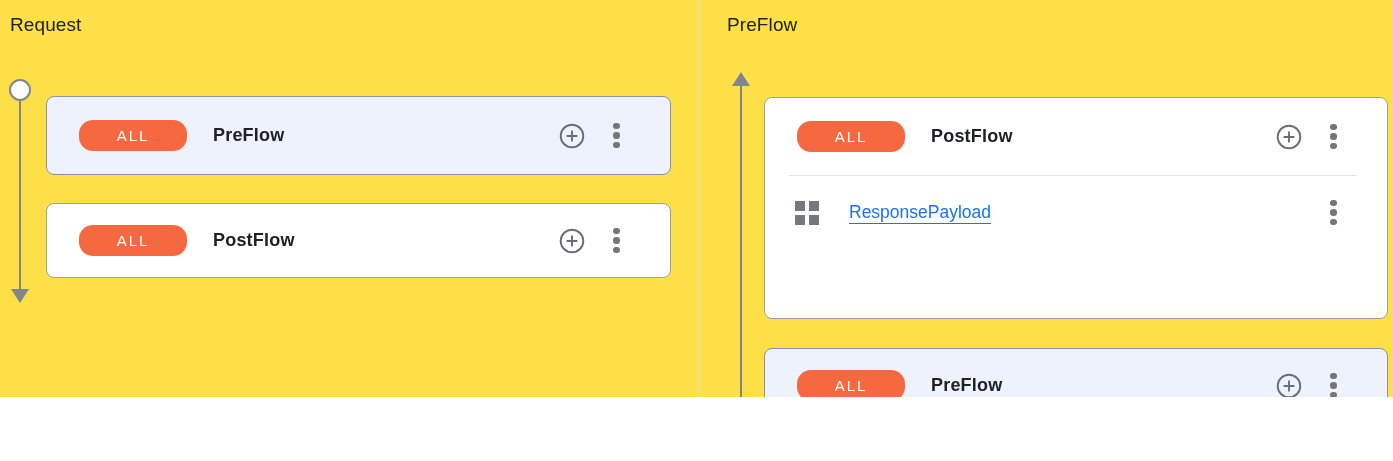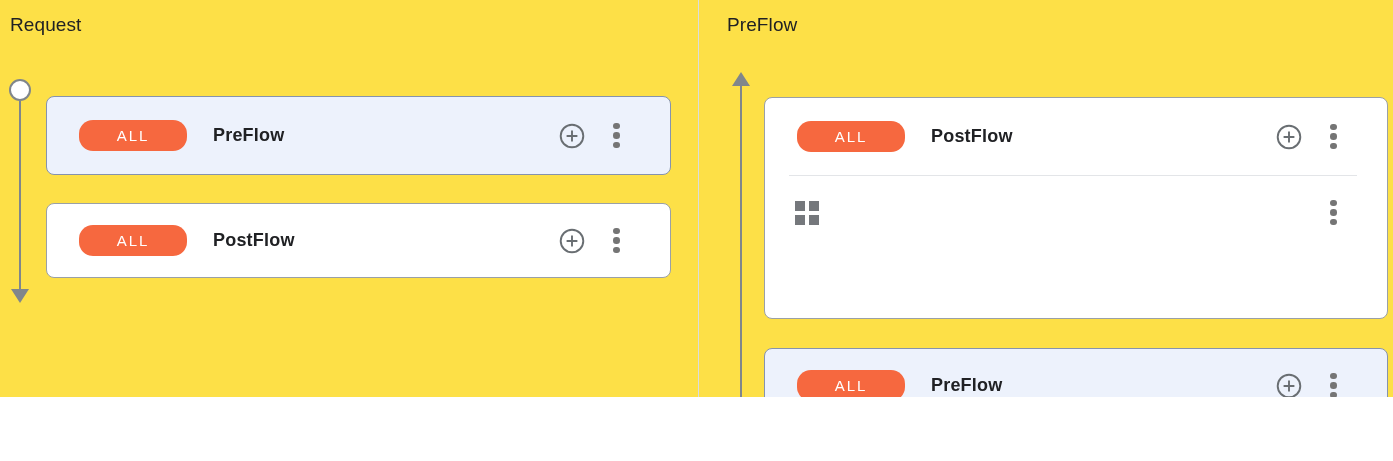--- a/index.html
+++ b/index.html
@@ -274,20 +274,21 @@
 
       <div class="policy-divider"></div>
 
       <div class="policy-row r2">
         <span class="grid-icon">
             <i></i>
             <i></i>
             <i></i>
             <i></i>
           </span>
+        <a class="policy-link">ResponsePayload</a>
         <span class="spacer"></span>
         <button class="icon-btn kebab">
           <span class="kebab">
               <i></i>
               <i></i>
               <i></i>
             </span>
         </button>
       </div>
     </div>

